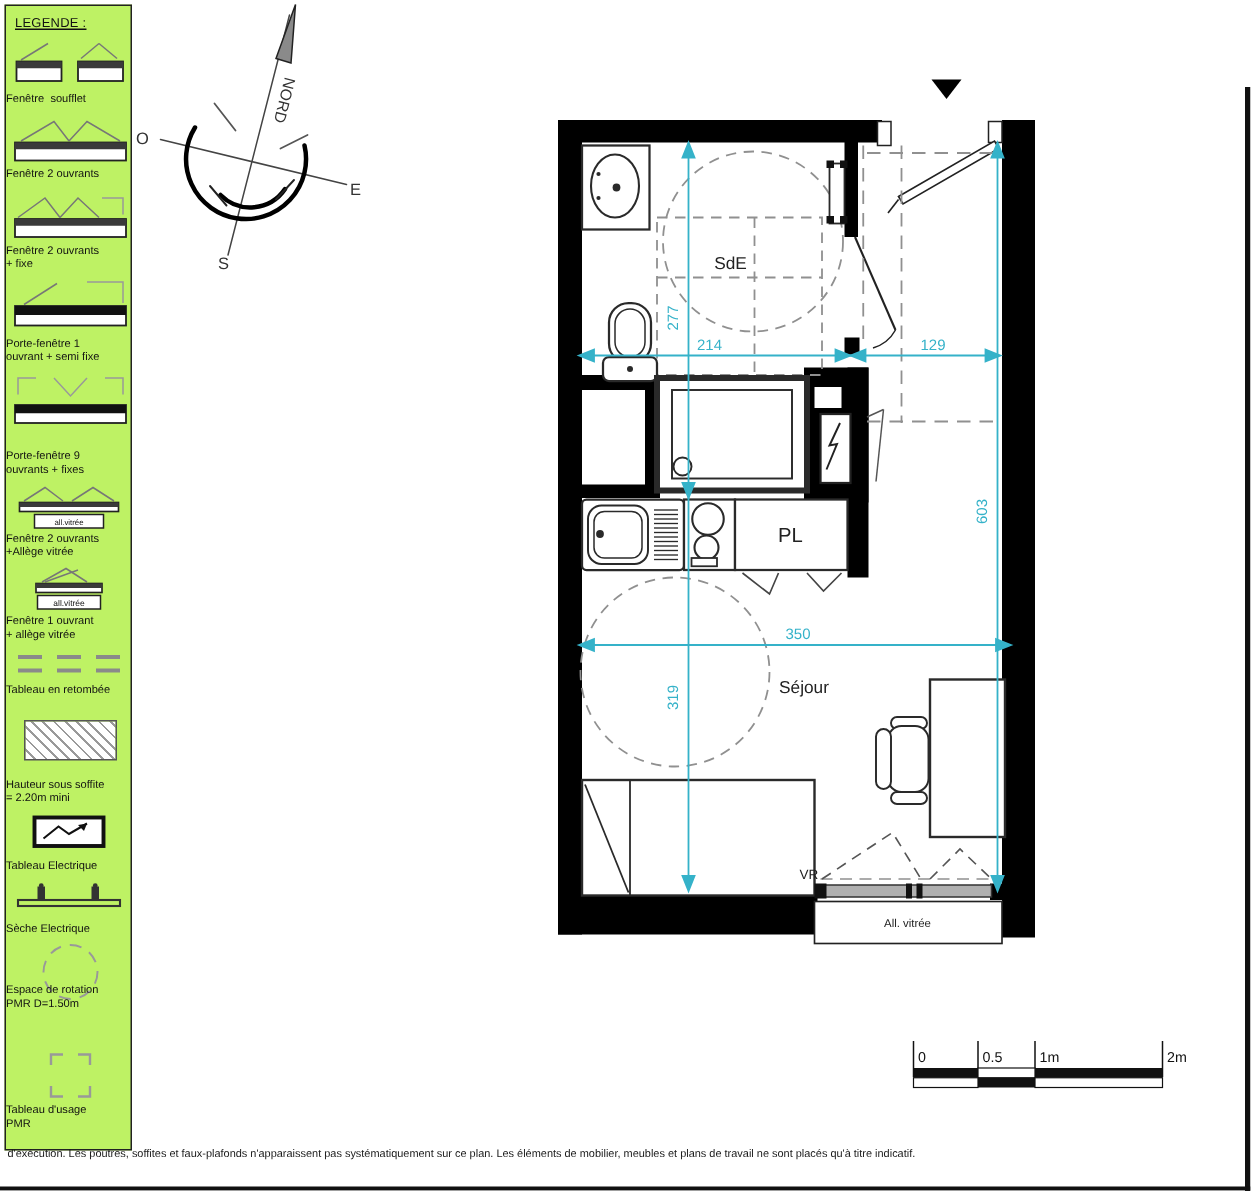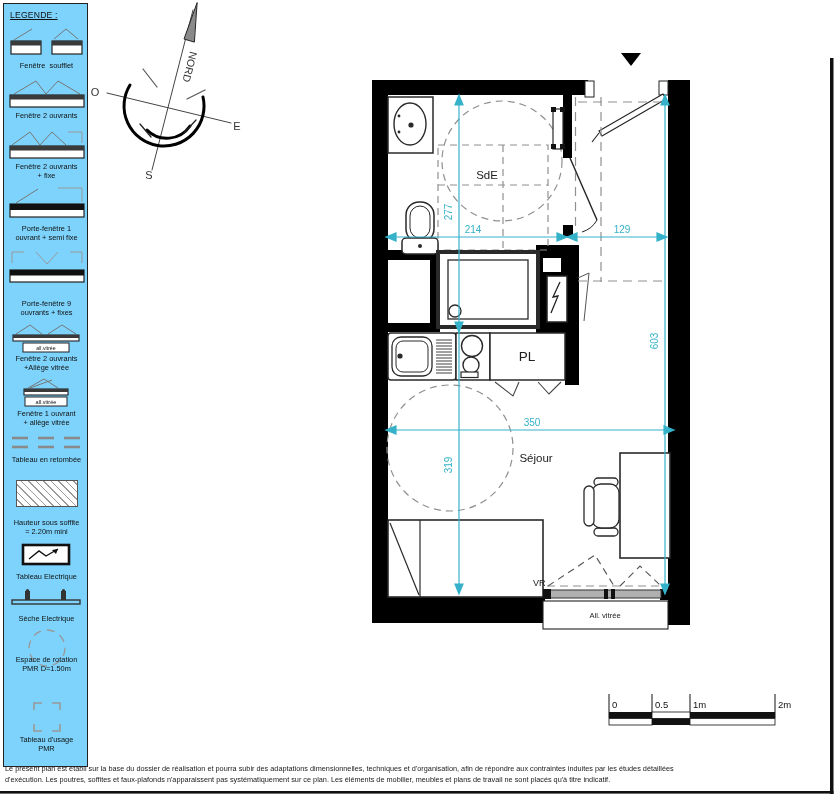--- a/index.html
+++ b/index.html
@@ -5,26 +5,26 @@
   * { box-sizing: border-box; margin: 0; padding: 0; }
   body { background: #fff; }
   .page {
     position: relative; width: 838px; height: 800px; background: #fff;
     font-family: "Liberation Sans", sans-serif; overflow: hidden; color: #111;
   }
   svg text { font-family: "Liberation Sans", sans-serif; }
   
   .legend {
     position: absolute; left: 3px; top: 3px; width: 85px; height: 764px;
-    border: 1.3px solid #222; background: #7dd3fc;
+    border: 1.3px solid #222; background: #bef264;
   }
   .leg-title { position: absolute; left: 6px; top: 6px; font-size: 8.6px; text-decoration: underline; letter-spacing: .2px; }
   .leg-sym { position: absolute; left: 0; width: 85px; text-align: center; }
   .leg-sym svg { display: inline-block; }
-  .leg-label { position: absolute; left: 0; width: 85px; text-align: center; font-size: 7.4px; line-height: 8.8px; color: #111; }
+  .leg-label { position: absolute; left: 0; width: 85px; text-align: left; font-size: 7.4px; line-height: 8.8px; color: #111; }
   .hatchbox {
     display:inline-block; width: 62px; height: 27px; border: 1px solid #555;
     background: repeating-linear-gradient(45deg, #ffffff 0 4px, #9a9a9a 4px 5.3px);
   }
   
   .disclaimer {
     position: absolute; left: 5px; top: 764px; width: 818px;
     font-size: 7.3px; line-height: 10.6px; color: #1a1a1a; text-align: justify;
   }
   .tinytext { font-size: 5.2px; }
@@ -413,17 +413,16 @@
       <rect x="652" y="718.5" width="38" height="6.5" fill="#111"></rect>
       <rect x="690" y="718.5" width="85" height="6.5" fill="#fff" stroke="#111" stroke-width="0.8"></rect>
       <text x="612" y="708" font-size="9.5" fill="#111">0</text>
       <text x="655" y="708" font-size="9.5" fill="#111">0.5</text>
       <text x="693" y="708" font-size="9.5" fill="#111">1m</text>
       <text x="778" y="708" font-size="9.5" fill="#111">2m</text>
     </g>
   </svg>
 
   <div class="disclaimer">
-    <div>Le présent plan est établi sur la base du dossier de réalisation et pourra subir des adaptations dimensionnelles, techniques et d'organisation, afin de répondre aux contraintes induites par les études détaillées</div>
     <div>d'exécution. Les poutres, soffites et faux-plafonds n'apparaissent pas systématiquement sur ce plan. Les éléments de mobilier, meubles et plans de travail ne sont placés qu'à titre indicatif.</div>
   </div>
 
 </div>
 
 </body></html>

